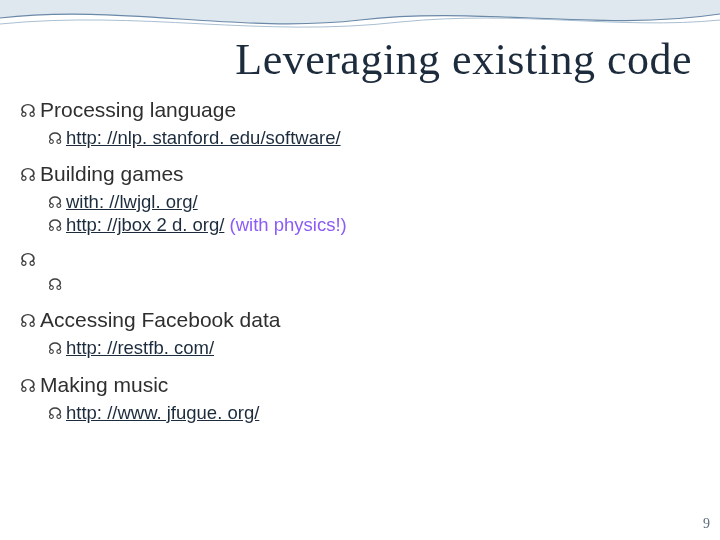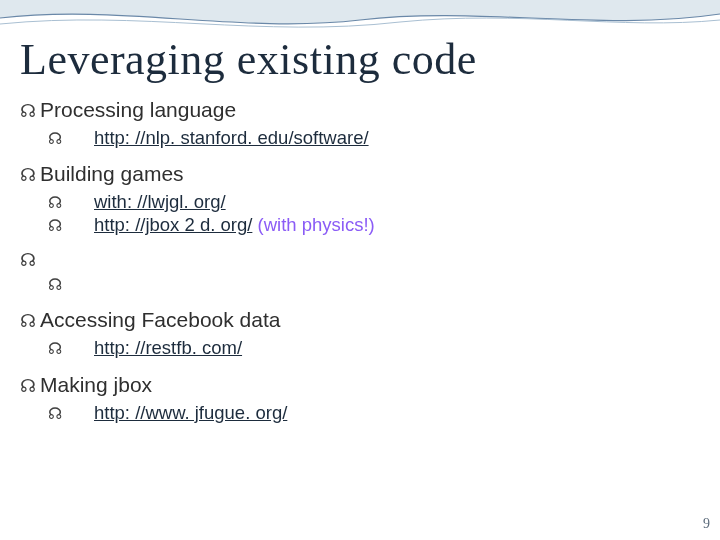--- a/index.html
+++ b/index.html
@@ -28,21 +28,21 @@
     left: 0;
     width: 720px;
     height: 540px;
     box-sizing: border-box;
     padding: 28px 28px 20px 20px;
   }
   .title {
     font-family: "Times New Roman", Georgia, serif;
     font-size: 44px;
     color: #1d2c3d;
-    text-align: left;
+    text-align: right;
     margin: 6px 0 8px 0;
     font-weight: 400;
     letter-spacing: 0.5px;
   }
   .section {
     margin-top: 13px;
   }
   .section-heading {
     font-size: 21px;
     color: #2f2f2f;
@@ -68,21 +68,20 @@
     display: flex;
     align-items: baseline;
   }
   .sub-item .curl {
     font-size: 16px;
     width: 18px;
   }
   a.link {
     color: #1d2c3d;
     text-decoration: underline;
-    margin-left: 28px;
   }
   .trail {
     color: #8b5cf6;
     text-decoration: none;
   }
   .page-num {
     position: absolute;
     right: 10px;
     bottom: 8px;
     font-size: 14px;
@@ -167,21 +166,21 @@
           <a class="link" href="#">http: //restfb. com/</a>
           <span class="trail"></span>
         </span>
       </div>
     </div>
   </div>
 
   <div class="section">
     <div class="section-heading">
       <span class="curl">☊</span>
-      <span>Making jbox</span>
+      <span>Making music</span>
     </div>
     <div class="sub-list">
       <div class="sub-item">
         <span class="curl">☊</span>
         <span>
           <a class="link" href="#">http: //www. jfugue. org/</a>
           <span class="trail"></span>
         </span>
       </div>
     </div>

